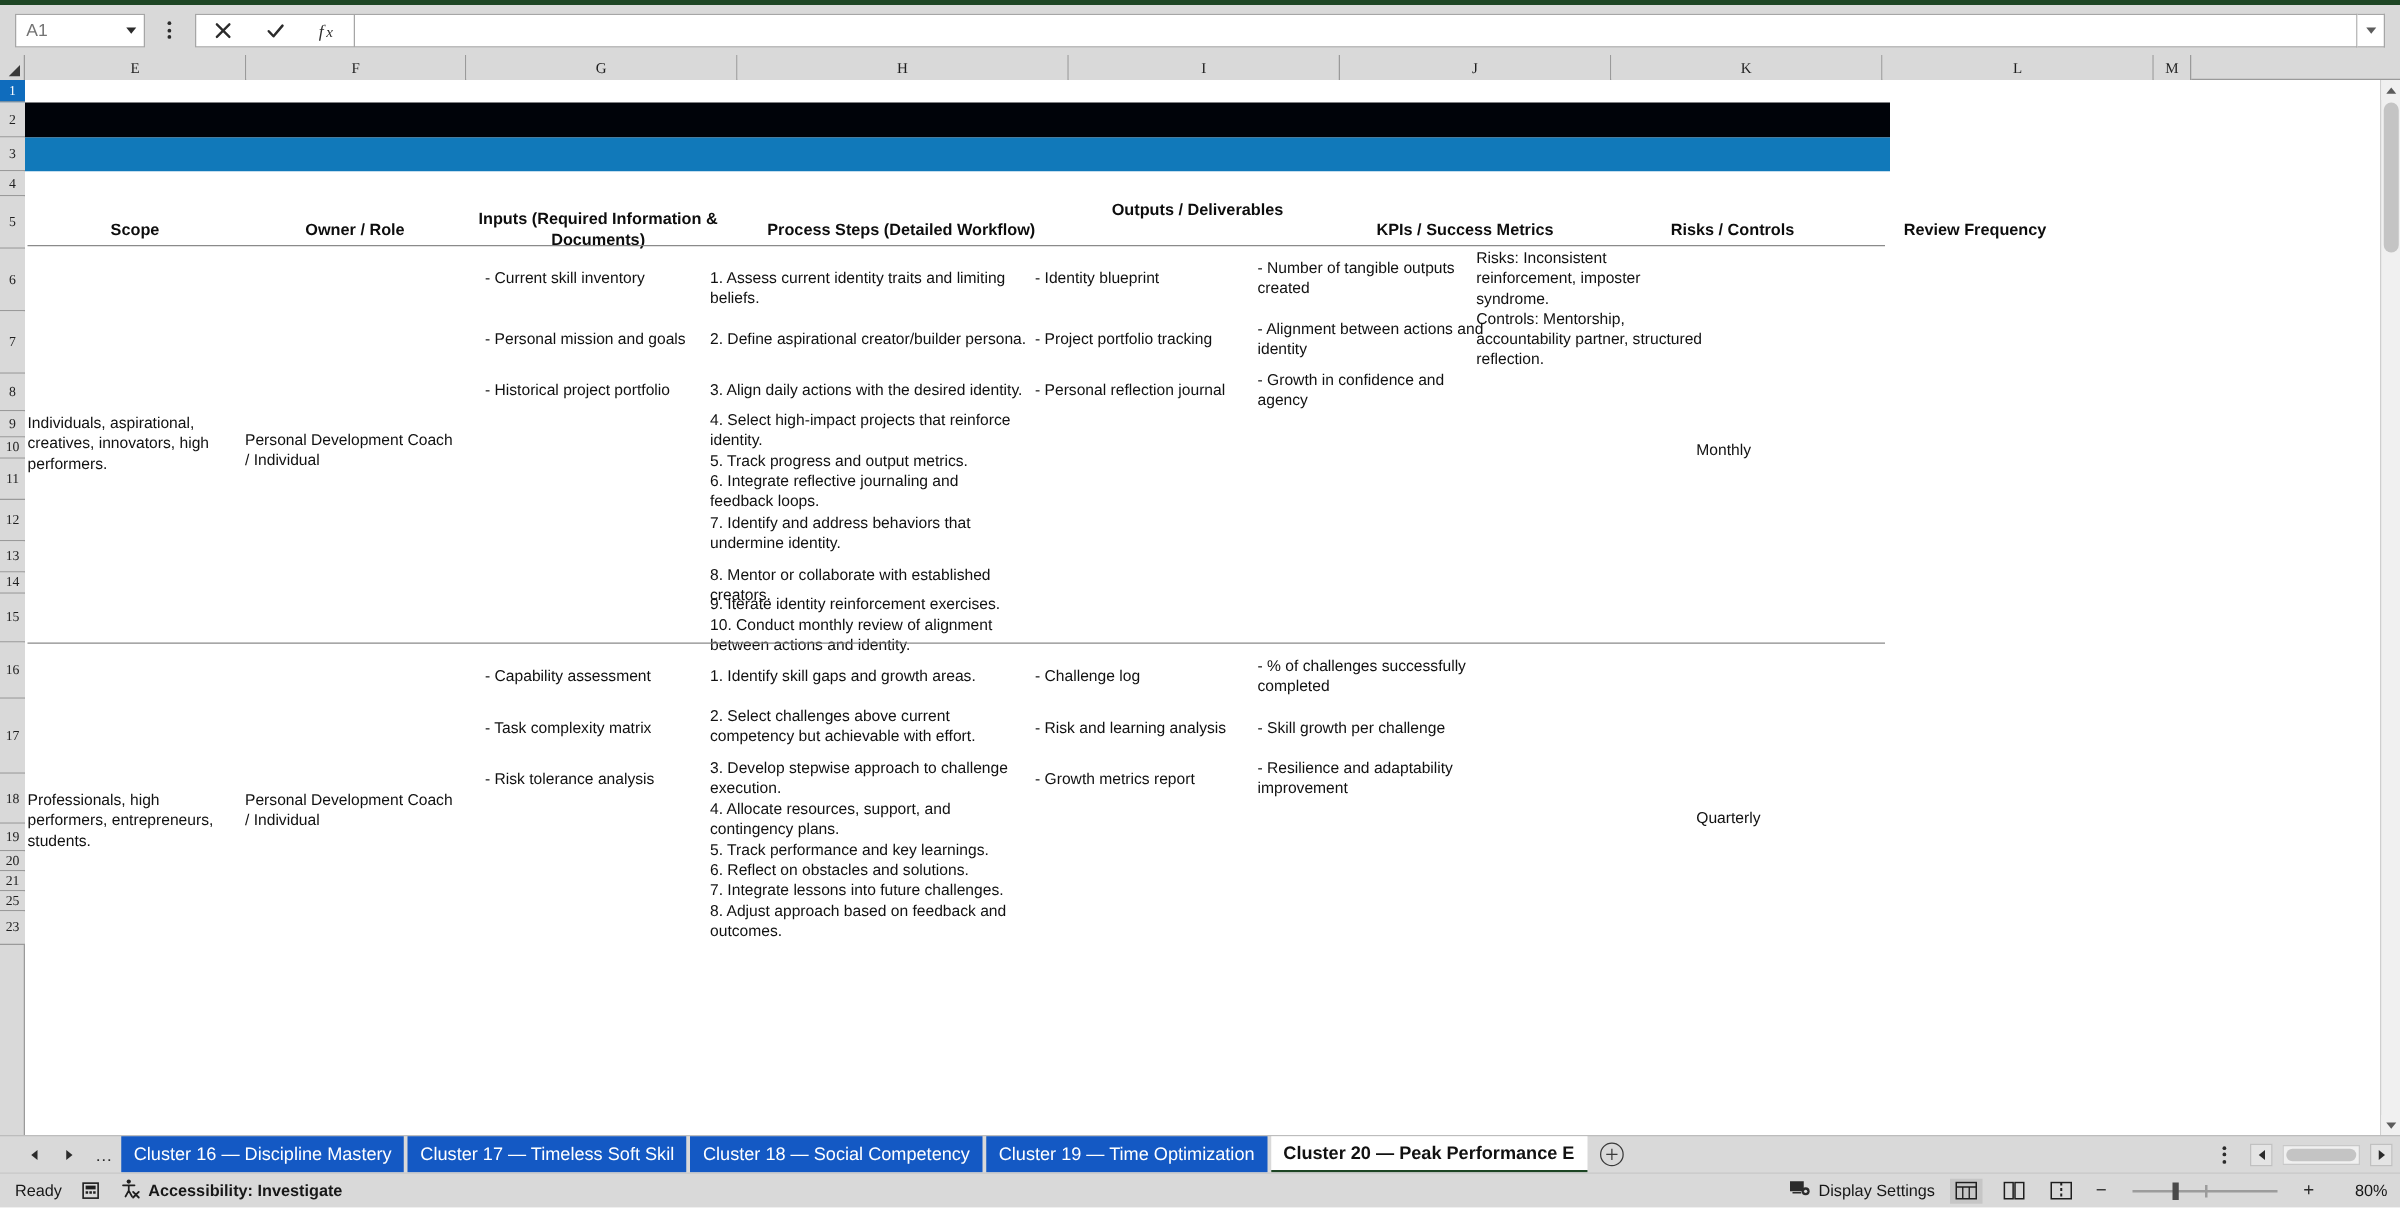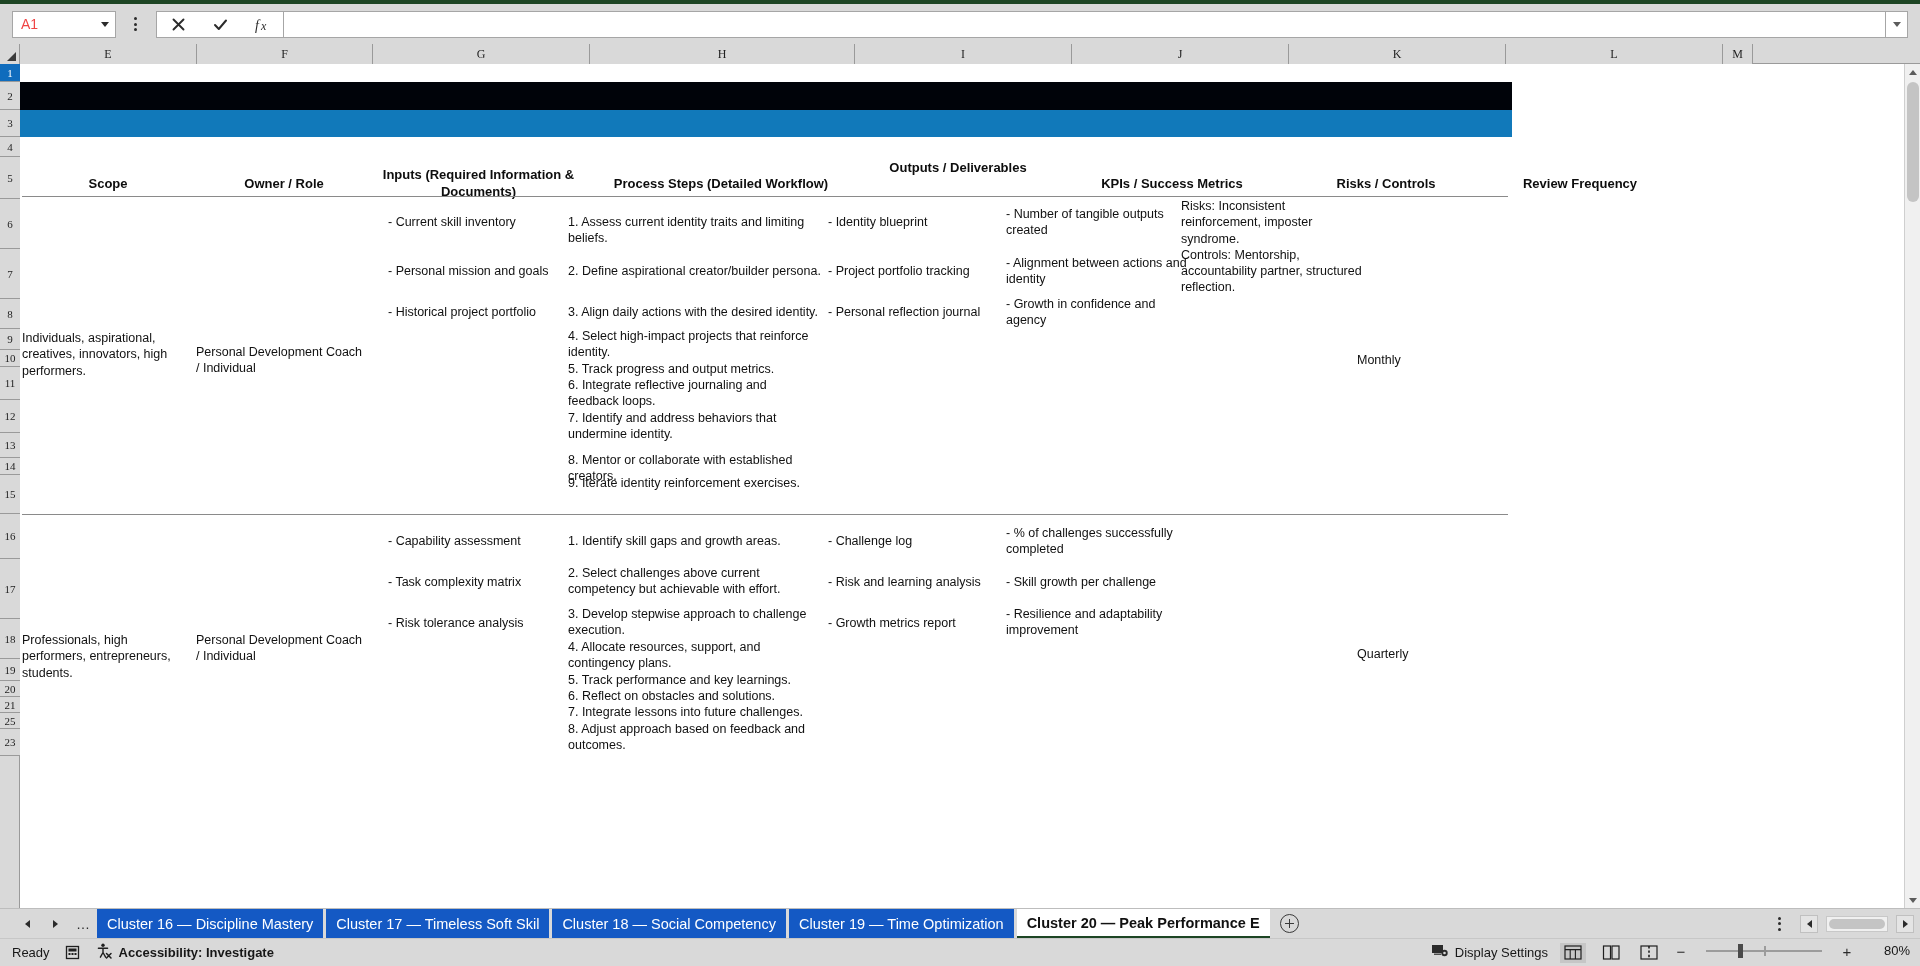--- a/index.html
+++ b/index.html
@@ -37,21 +37,21 @@
   .name-box {
     width: 104px; height: 27px;
     background: #ffffff;
     border: 1px solid #a6a6a6;
     display: flex; align-items: center;
     padding: 0 4px 0 8px;
     margin-left: 6px;
     position: relative;
   }
   .name-box .nb-text {
-    font-size: 14px; color: #ef4444;
+    font-size: 14px; color: #737373;
     flex: 1;
     font-family: "Liberation Sans", sans-serif;
   }
   .caret-down {
     width: 0; height: 0;
     border-left: 4px solid transparent;
     border-right: 4px solid transparent;
     border-top: 5px solid #2b2b2b;
     margin-right: 2px;
   }
@@ -291,21 +291,21 @@
   .statusbar {
     flex: 0 0 28px;
     background: #d9d9d9;
     display: flex; align-items: center;
     font-size: 13px; color: #171717;
     padding-left: 12px;
     gap: 14px;
     border-top: 1px solid #c7c7c7;
   }
   .sb-item { display:flex; align-items:center; gap:6px; white-space:nowrap; }
-  .sb-right { margin-left:auto; display:flex; gap:12px; padding-right:10px; }
+  .sb-right { margin-left:auto; display:flex; align-items:center; gap:12px; padding-right:10px; }
   .view-btn {
     width: 26px; height: 20px;
     display:flex;align-items:center;justify-content:center;
   }
   .view-btn.sel { background:#c6c6c6; }
   .zoom-slider {
     display:flex; align-items:center; gap:0px;
     width: 128px; height: 16px; position: relative;
   }
   .zs-line { position:absolute; left:6px; right:6px; top:7px; height:2px; background:#9c9c9c;}
@@ -424,20 +424,21 @@
 
         <div class="cell" style="left:548px;top:150px;width:258px">1. Assess current identity traits and limiting beliefs.</div>
         <div class="cell" style="left:548px;top:199px;width:258px">2. Define aspirational creator/builder persona.</div>
         <div class="cell" style="left:548px;top:240px;width:258px">3. Align daily actions with the desired identity.</div>
         <div class="cell" style="left:548px;top:264px;width:248px">4. Select high-impact projects that reinforce identity.</div>
         <div class="cell" style="left:548px;top:297px;width:258px">5. Track progress and output metrics.</div>
         <div class="cell" style="left:548px;top:313px;width:248px">6. Integrate reflective journaling and feedback loops.</div>
         <div class="cell" style="left:548px;top:346px;width:252px">7. Identify and address behaviors that undermine identity.</div>
         <div class="cell" style="left:548px;top:388px;width:258px">8. Mentor or collaborate with established creators.</div>
         <div class="cell" style="left:548px;top:411px;width:258px">9. Iterate identity reinforcement exercises.</div>
+        <div class="cell" style="left:548px;top:428px;width:252px">10. Conduct monthly review of alignment between actions and identity.</div>
 
         <div class="cell" style="left:808px;top:150px;width:208px">- Identity blueprint</div>
         <div class="cell" style="left:808px;top:199px;width:208px">- Project portfolio tracking</div>
         <div class="cell" style="left:808px;top:240px;width:208px">- Personal reflection journal</div>
 
         <div class="cell" style="left:986px;top:142px;width:180px">- Number of tangible outputs created</div>
         <div class="cell" style="left:986px;top:191px;width:182px">- Alignment between actions and identity</div>
         <div class="cell" style="left:986px;top:232px;width:170px">- Growth in confidence and agency</div>
 
         <div class="cell" style="left:1161px;top:134px;width:182px;white-space:pre-line">Risks: Inconsistent reinforcement, imposter syndrome.

